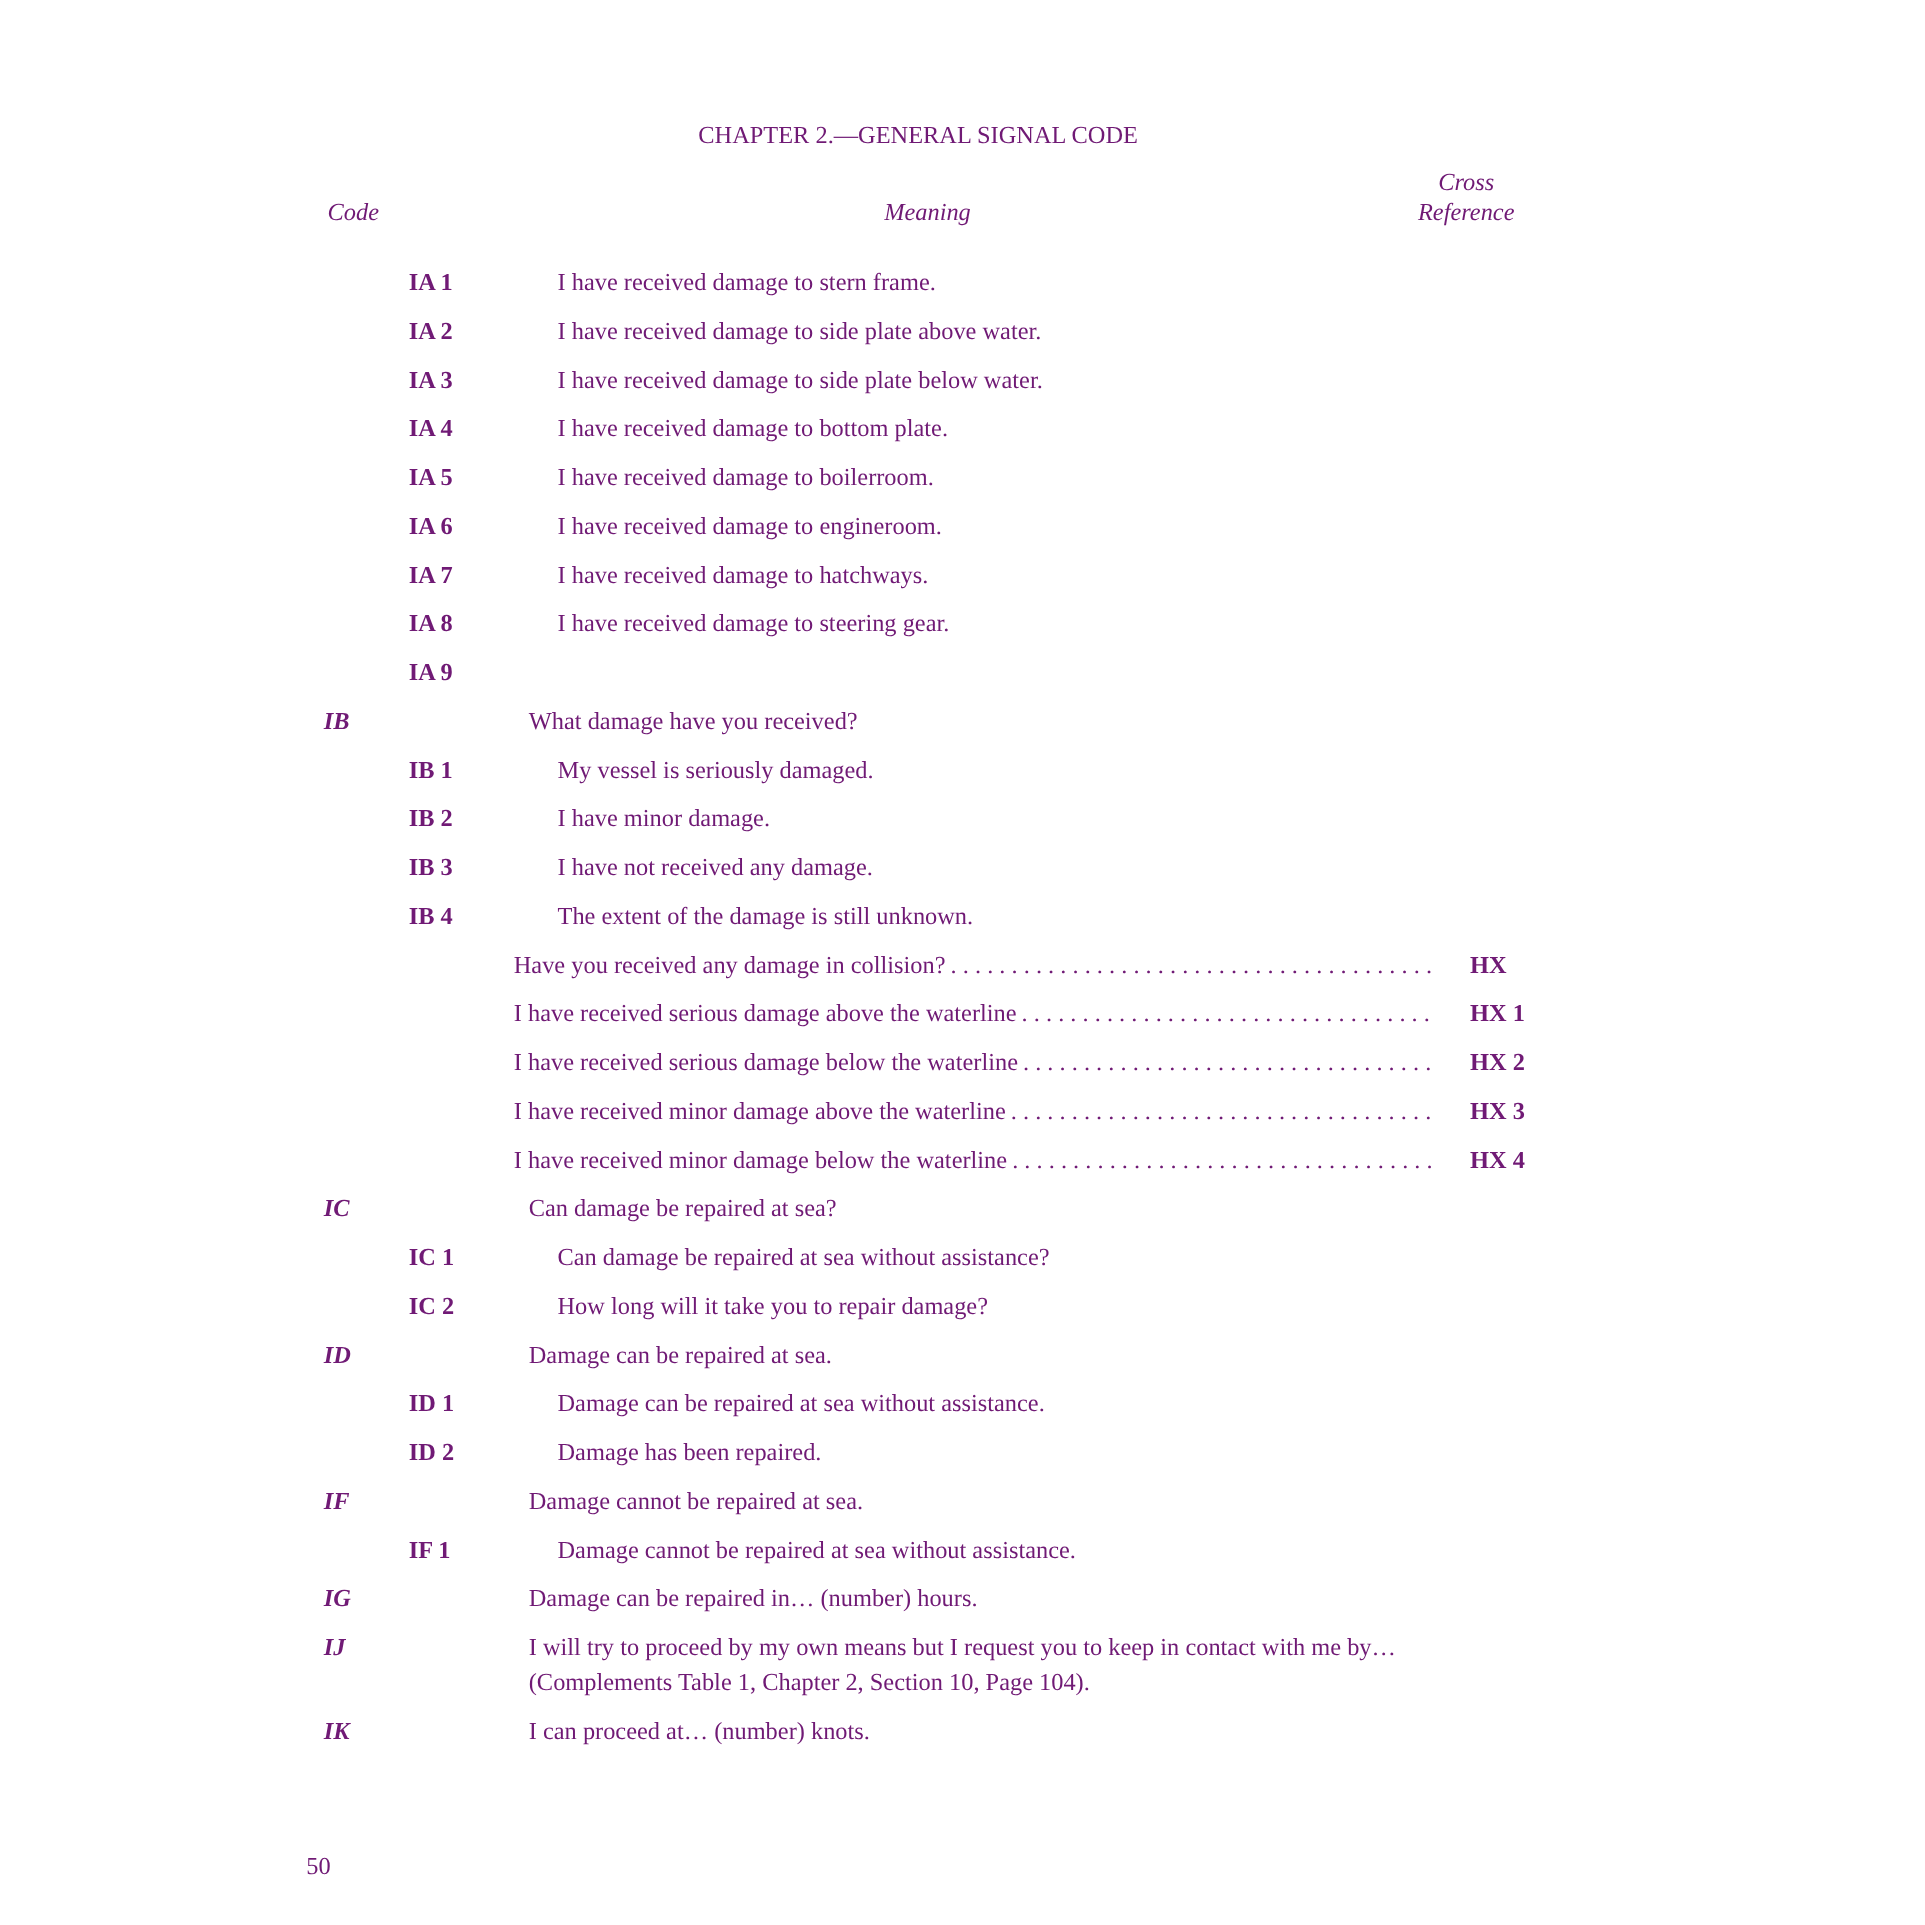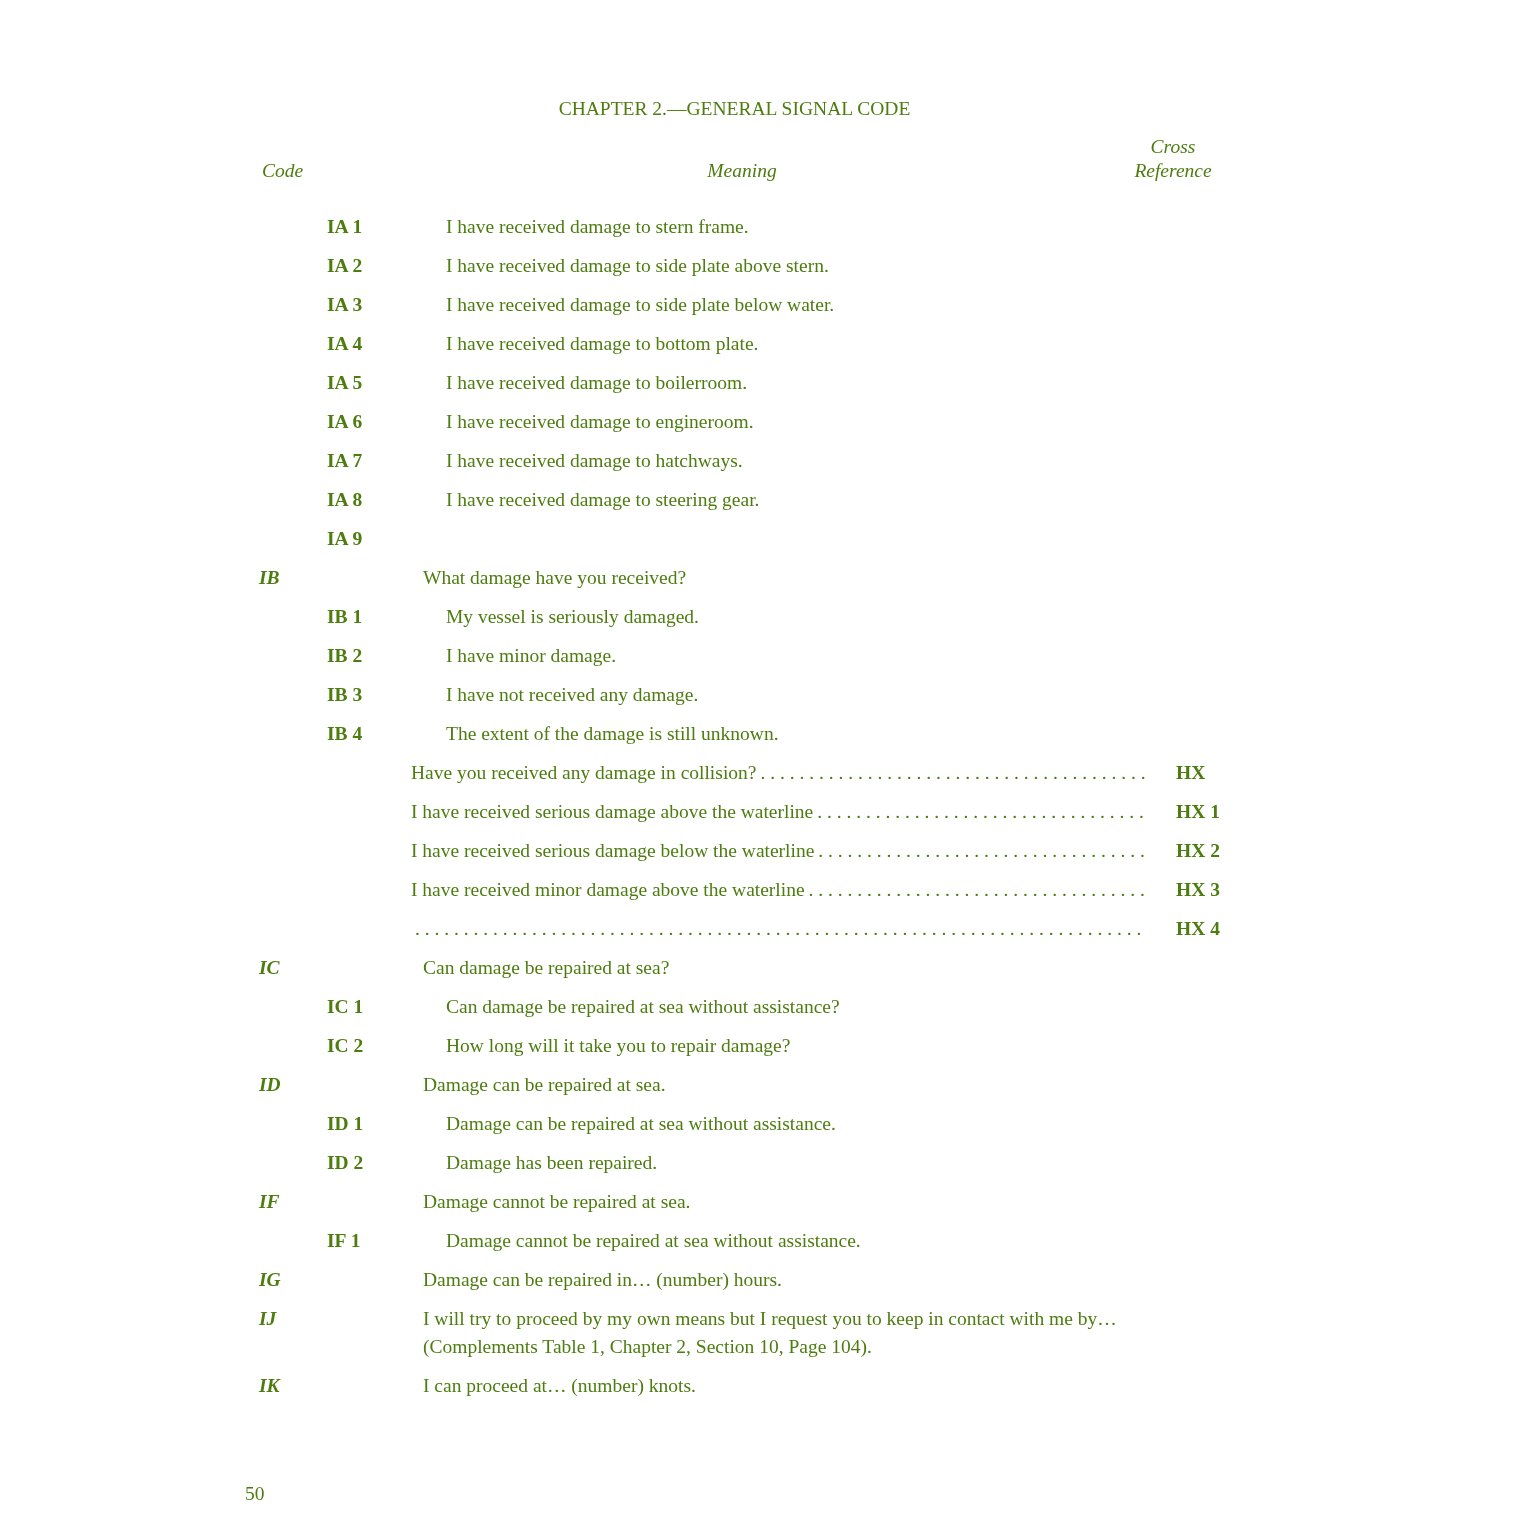--- a/index.html
+++ b/index.html
@@ -1,21 +1,21 @@
 <!DOCTYPE html>
 <html><head>
 <meta charset="utf-8">
 <style>
   html, body { margin: 0; padding: 0; background: #ffffff; }
   .page {
     position: relative;
     width: 1540px;
     height: 1540px;
     background: #ffffff;
-    color: #4d7c0f;
+    color: #701a75;
     font-family: "Liberation Serif", "DejaVu Serif", serif;
     font-size: 19.5px;
     overflow: hidden;
   }
   .title {
     position: absolute;
     top: 96px;
     left: 0;
     width: 1469px;
     text-align: center;
@@ -63,21 +63,21 @@
     <div>Reference</div>
   </div>
 
   <div class="rows">
       <div class="row sub">
         <span class="code sub">IA 1</span>
         <div class="meaning sub">I have received damage to stern frame.</div>
       </div>
       <div class="row sub">
         <span class="code sub">IA 2</span>
-        <div class="meaning sub">I have received damage to side plate above stern.</div>
+        <div class="meaning sub">I have received damage to side plate above water.</div>
       </div>
       <div class="row sub">
         <span class="code sub">IA 3</span>
         <div class="meaning sub">I have received damage to side plate below water.</div>
       </div>
       <div class="row sub">
         <span class="code sub">IA 4</span>
         <div class="meaning sub">I have received damage to bottom plate.</div>
       </div>
       <div class="row sub">
@@ -142,20 +142,21 @@
       </div>
       <div class="row xref">
         <div class="xmeaning">
           <span class="mtext">I have received minor damage above the waterline</span>
           <span class="leader"></span>
         </div>
         <span class="xref-code">HX 3</span>
       </div>
       <div class="row xref">
         <div class="xmeaning">
+          <span class="mtext">I have received minor damage below the waterline</span>
           <span class="leader"></span>
         </div>
         <span class="xref-code">HX 4</span>
       </div>
       <div class="row top">
         <span class="code top">IC</span>
         <div class="meaning top">Can damage be repaired at sea?</div>
       </div>
       <div class="row sub">
         <span class="code sub">IC 1</span>

